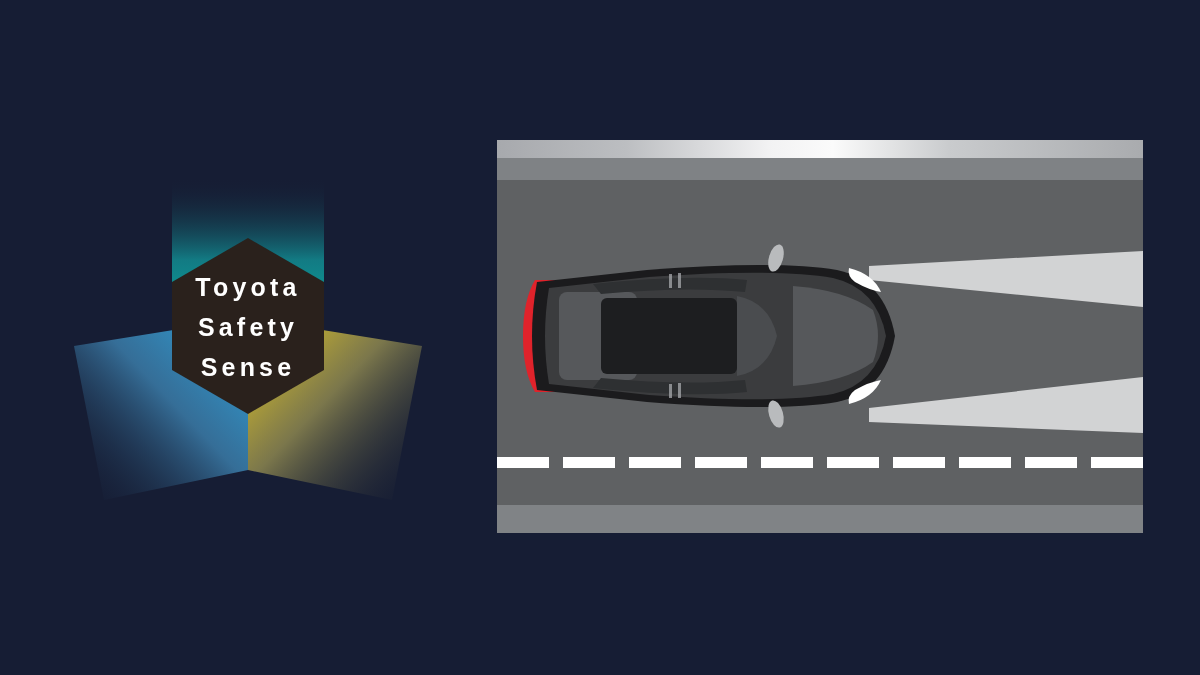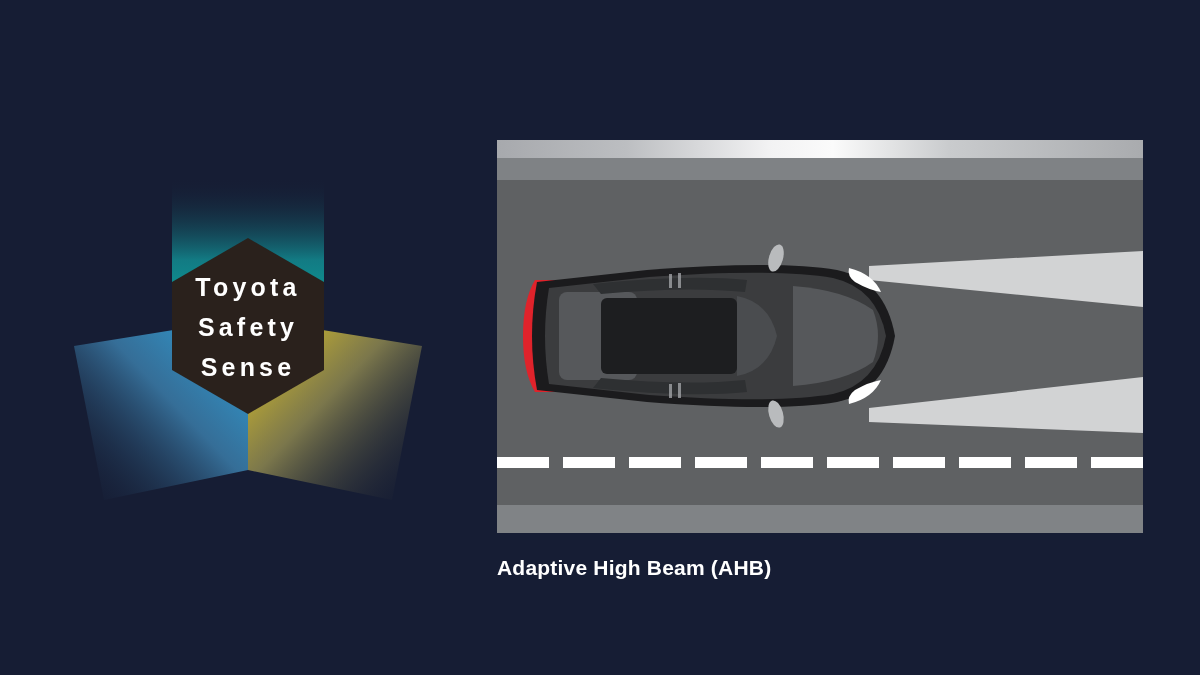--- a/index.html
+++ b/index.html
@@ -150,15 +150,14 @@
 
         <ellipse cx="279" cy="118" rx="7" ry="14" fill="#b9bbbd" transform="rotate(16 279 118)"></ellipse>
         <ellipse cx="279" cy="274" rx="7" ry="14" fill="#b9bbbd" transform="rotate(-16 279 274)"></ellipse>
 
         <path d="M352,128 Q376,134 384,152 Q372,150 358,142 Q350,136 352,128 Z" fill="#ffffff"></path>
         <path d="M352,264 Q376,258 384,240 Q372,242 358,250 Q350,256 352,264 Z" fill="#ffffff"></path>
       </g>
     </svg>
   </div>
 
-  <div id="caption">Adaptive High Beam (AHB)</div>
 
 </div>
 
 </body></html>

